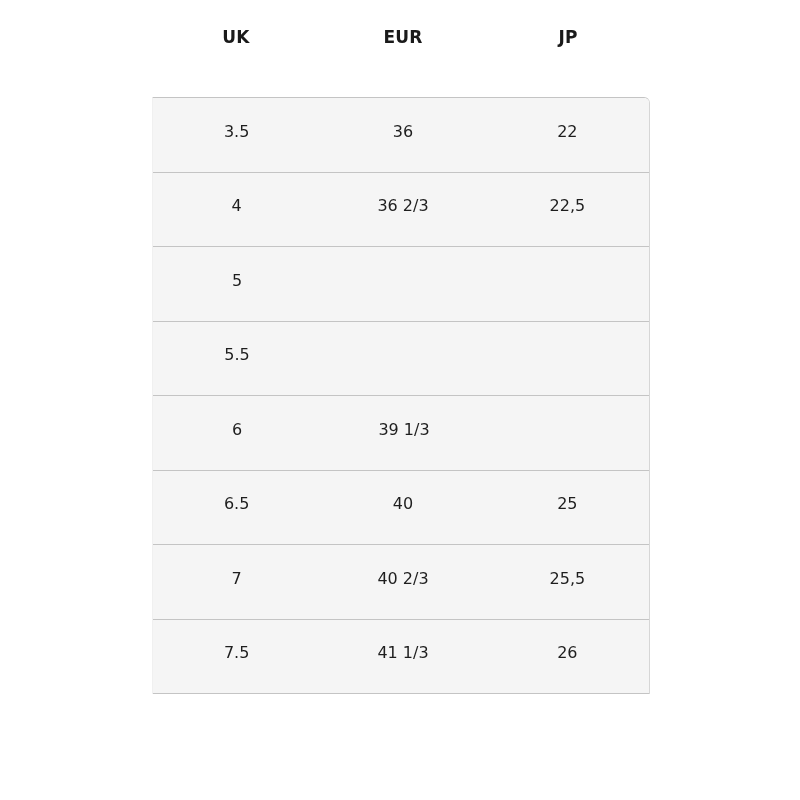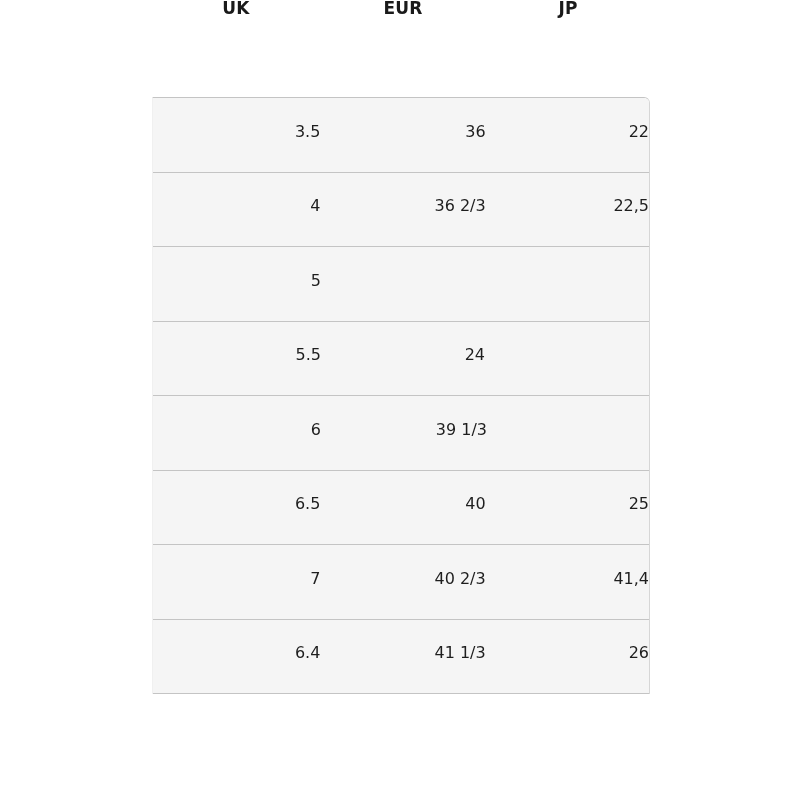--- a/index.html
+++ b/index.html
@@ -19,20 +19,21 @@
     position: absolute;
     left: 152px;
     top: 0;
     width: 498px;
   }
 
   
   .size-header {
     display: flex;
     height: 97px;
+    align-items: center;
   }
   .size-header .cell {
     text-align: center;
     font-size: 17px;
     font-weight: bold;
     color: #1a1a1a;
     letter-spacing: 0.2px;
     padding-bottom: 22px;
   }
 
@@ -53,21 +54,21 @@
     border-bottom: 1.6px solid #c4c4c4;
     box-sizing: border-box;
   }
   .size-row:last-child {
     border-bottom: 1.6px solid #c4c4c4;
   }
 
   .cell {
     font-size: 16px;
     color: #1e1e1e;
-    text-align: right;
+    text-align: center;
     line-height: 1;
   }
 
   
   .col-uk  { width: 168px; }
   .col-eur { width: 166px; }
   .col-jp  { width: 164px; }
 
   .size-row .cell {
     padding-bottom: 6px;
@@ -98,40 +99,39 @@
       <div class="cell col-jp">22,5</div>
     </div>
 
 
     <div class="size-row">
       <div class="cell col-uk">5</div>
     </div>
 
     <div class="size-row">
       <div class="cell col-uk">5.5</div>
-      <div class="cell col-jp">24</div>
     </div>
 
     <div class="size-row">
       <div class="cell col-uk">6</div>
       <div class="cell col-eur">39 1/3</div>
     </div>
 
     <div class="size-row">
       <div class="cell col-uk">6.5</div>
       <div class="cell col-eur">40</div>
       <div class="cell col-jp">25</div>
     </div>
 
     <div class="size-row">
       <div class="cell col-uk">7</div>
       <div class="cell col-eur">40 2/3</div>
-      <div class="cell col-jp">41,4</div>
+      <div class="cell col-jp">25,5</div>
     </div>
 
     <div class="size-row">
-      <div class="cell col-uk">6.4</div>
+      <div class="cell col-uk">7.5</div>
       <div class="cell col-eur">41 1/3</div>
       <div class="cell col-jp">26</div>
     </div>
 
   </div>
 </div>
 
 </body></html>

